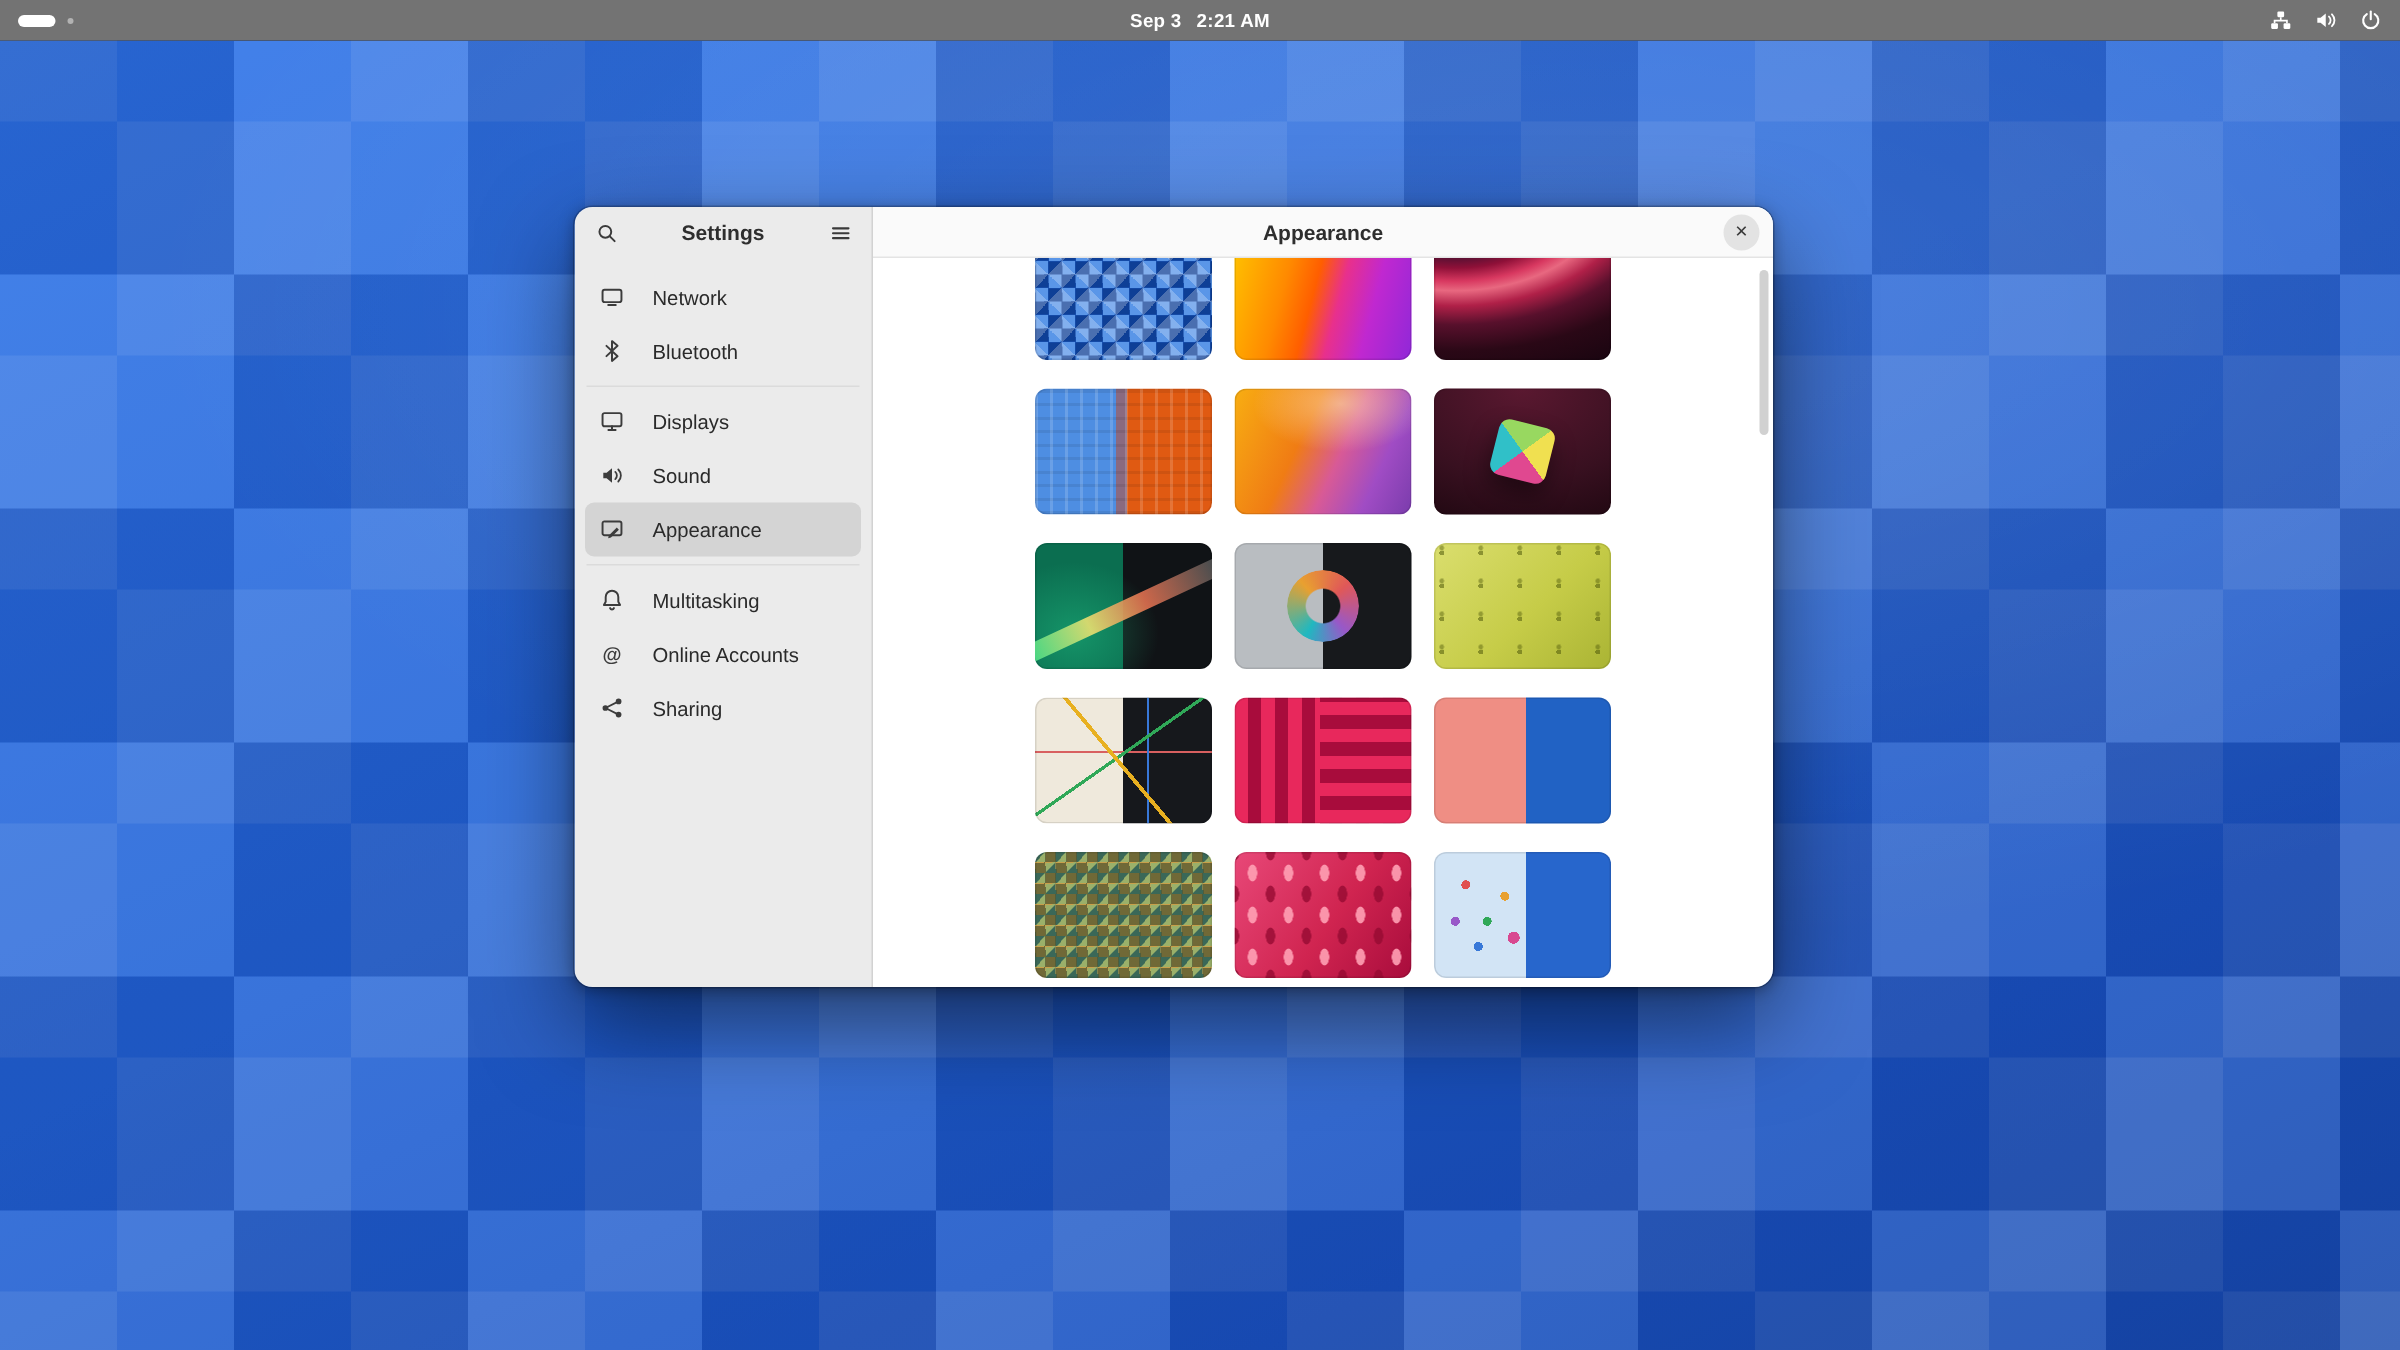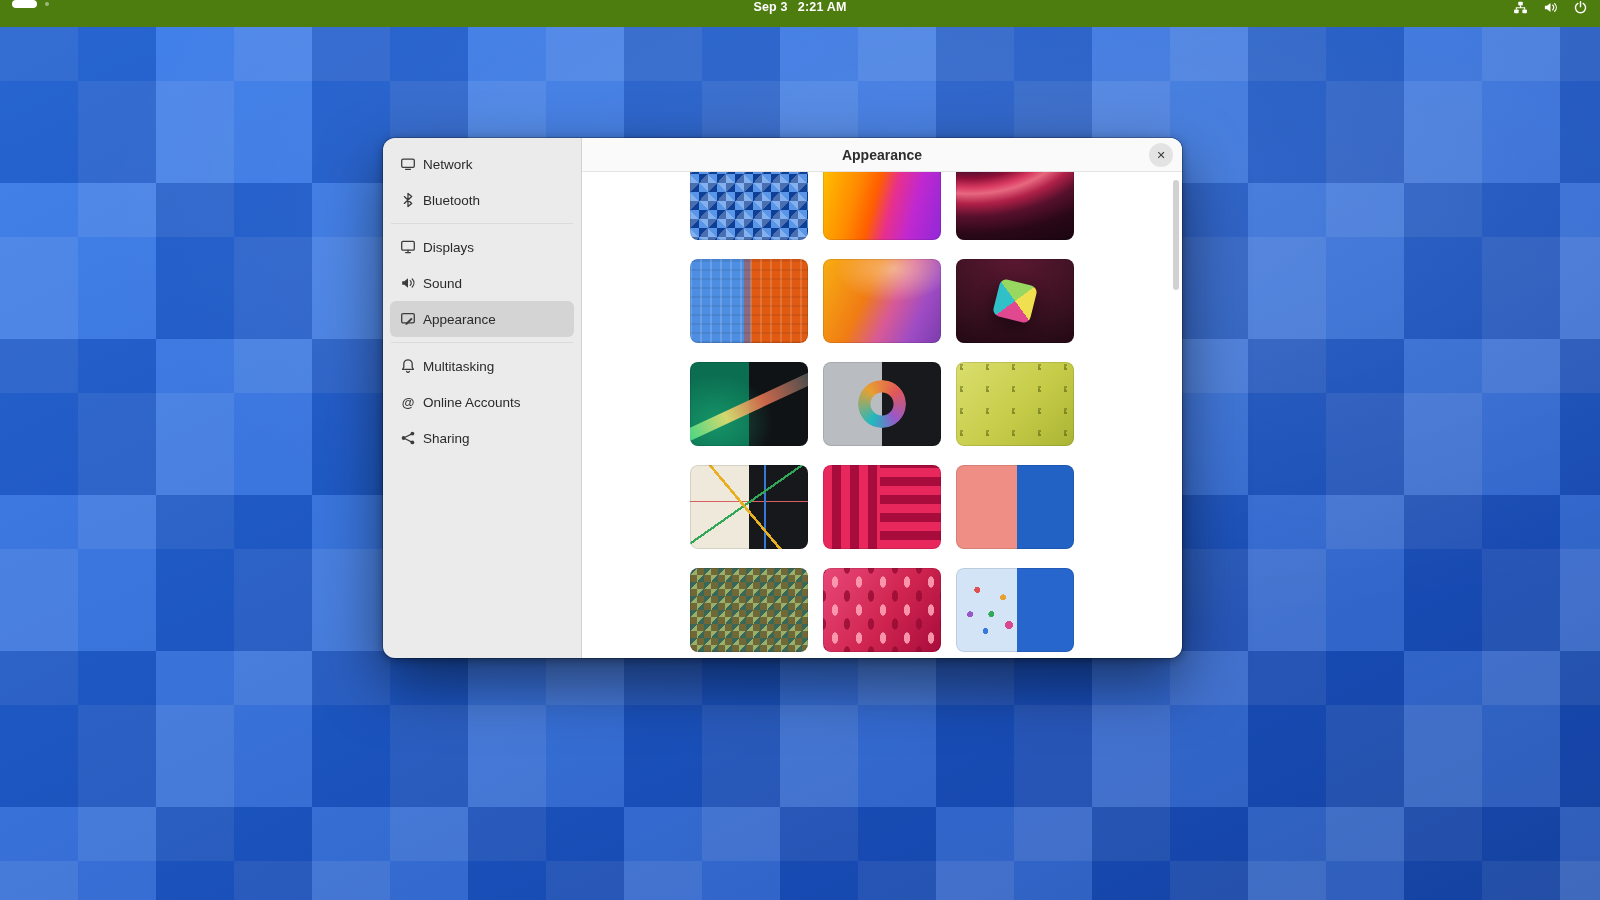--- a/index.html
+++ b/index.html
@@ -5,21 +5,21 @@
   * { margin:0; padding:0; box-sizing:border-box; }
   html,body { width:1600px; height:900px; overflow:hidden; }
   body {
     font-family:"Liberation Sans","DejaVu Sans",sans-serif;
     background:#000; position:relative; cursor:default; user-select:none;
   }
 
   
   .topbar {
     position:absolute; top:0; left:0; right:0; height:27px;
-    background:#4d7c0f; color:#fff; display:flex; align-items:flex-start;
+    background:#737373; color:#fff; display:flex; align-items:center;
     padding:0 12px; z-index:50;
   }
   .activities { display:flex; align-items:center; gap:8px; }
   .pill { width:25px; height:8px; border-radius:4px; background:#ffffff; }
   .dot  { width:4px; height:4px; border-radius:50%; background:rgba(255,255,255,.45); }
   .clock {
     position:absolute; left:50%; transform:translateX(-50%);
     font-weight:700; font-size:12.5px; display:flex; gap:10px; letter-spacing:.2px;
   }
   .status { margin-left:auto; display:flex; align-items:center; gap:15px; }
@@ -45,21 +45,21 @@
   }
 
   
   .sidebar { width:199px; flex:0 0 199px; background:#ebebeb; border-right:1px solid #d2d2d2; display:flex; flex-direction:column; }
   .sidebar-header { height:34px; flex:0 0 34px; display:flex; align-items:center; justify-content:space-between; padding:0 8px; position:relative; }
   .sidebar-title { position:absolute; left:0; right:0; text-align:center; font-weight:700; font-size:14px; pointer-events:none; }
   .icon-btn { width:26px; height:26px; border-radius:6px; display:flex; align-items:center; justify-content:center; color:#3a3a3a; position:relative; z-index:2; }
   .icon-btn svg { width:15px; height:15px; }
 
   .sidebar-list { padding:8px 7px 0 7px; overflow:hidden; }
-  .side-item { display:flex; align-items:center; gap:7px; height:36px; padding:0 10px; border-radius:6px; }
+  .side-item { display:flex; align-items:center; gap:19px; height:36px; padding:0 10px; border-radius:6px; }
   .side-item.selected { background:#d4d4d4; }
   .side-item .icn { width:16px; height:16px; color:#3c3c3c; display:flex; flex:0 0 16px; }
   .side-item .icn svg { width:16px; height:16px; }
   .side-item .lbl { font-size:13.5px; color:#2a2a2a; white-space:nowrap; }
   .sep { height:1px; background:#dbdbdb; margin:5px 1px; }
 
   
   .content { flex:1; background:#ffffff; display:flex; flex-direction:column; position:relative; }
   .content-header {
     height:34px; flex:0 0 34px; background:#fafafa; border-bottom:1px solid #e4e4e4;
@@ -191,20 +191,34 @@
         </svg>
       </span>
   </div>
 </div>
 
 <div class="desktop"></div>
 
 <div class="window">
 
   <div class="sidebar">
+    <div class="sidebar-header">
+      <span class="sidebar-title">Settings</span>
+      <span class="icon-btn">
+          <svg viewBox="0 0 16 16">
+            <circle cx="7" cy="7" r="4.2" fill="none" stroke="currentColor" stroke-width="1.4"></circle>
+            <path d="M10.2 10.2l3.4 3.4" stroke="currentColor" stroke-width="1.4" stroke-linecap="round"></path>
+          </svg>
+        </span>
+      <span class="icon-btn">
+          <svg viewBox="0 0 16 16">
+            <path d="M2.5 4.5h11M2.5 8h11M2.5 11.5h11" stroke="currentColor" stroke-width="1.5" stroke-linecap="round"></path>
+          </svg>
+        </span>
+    </div>
     <div class="sidebar-list" id="sidebar-list">
         <div class="side-item">
           <span class="icn">
             <svg viewBox="0 0 16 16">
               <rect x="1.7" y="3.2" width="12.6" height="8.2" rx="1.4" fill="none" stroke="currentColor" stroke-width="1.3"></rect>
               <path d="M5.5 13.3h5" stroke="currentColor" stroke-width="1.3" stroke-linecap="round"></path>
             </svg>
           </span>
           <span class="lbl">Network</span>
         </div>

